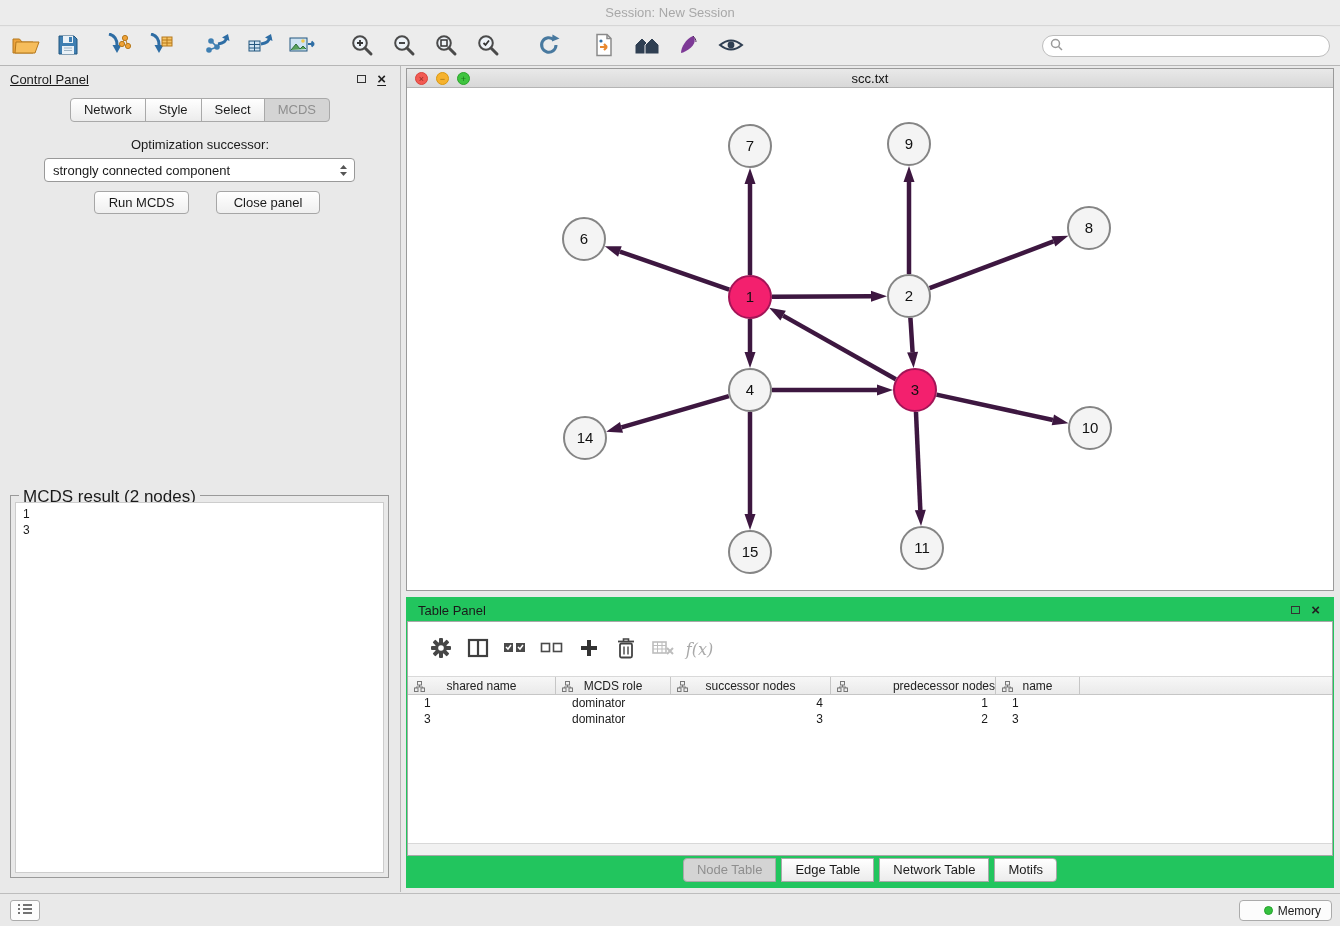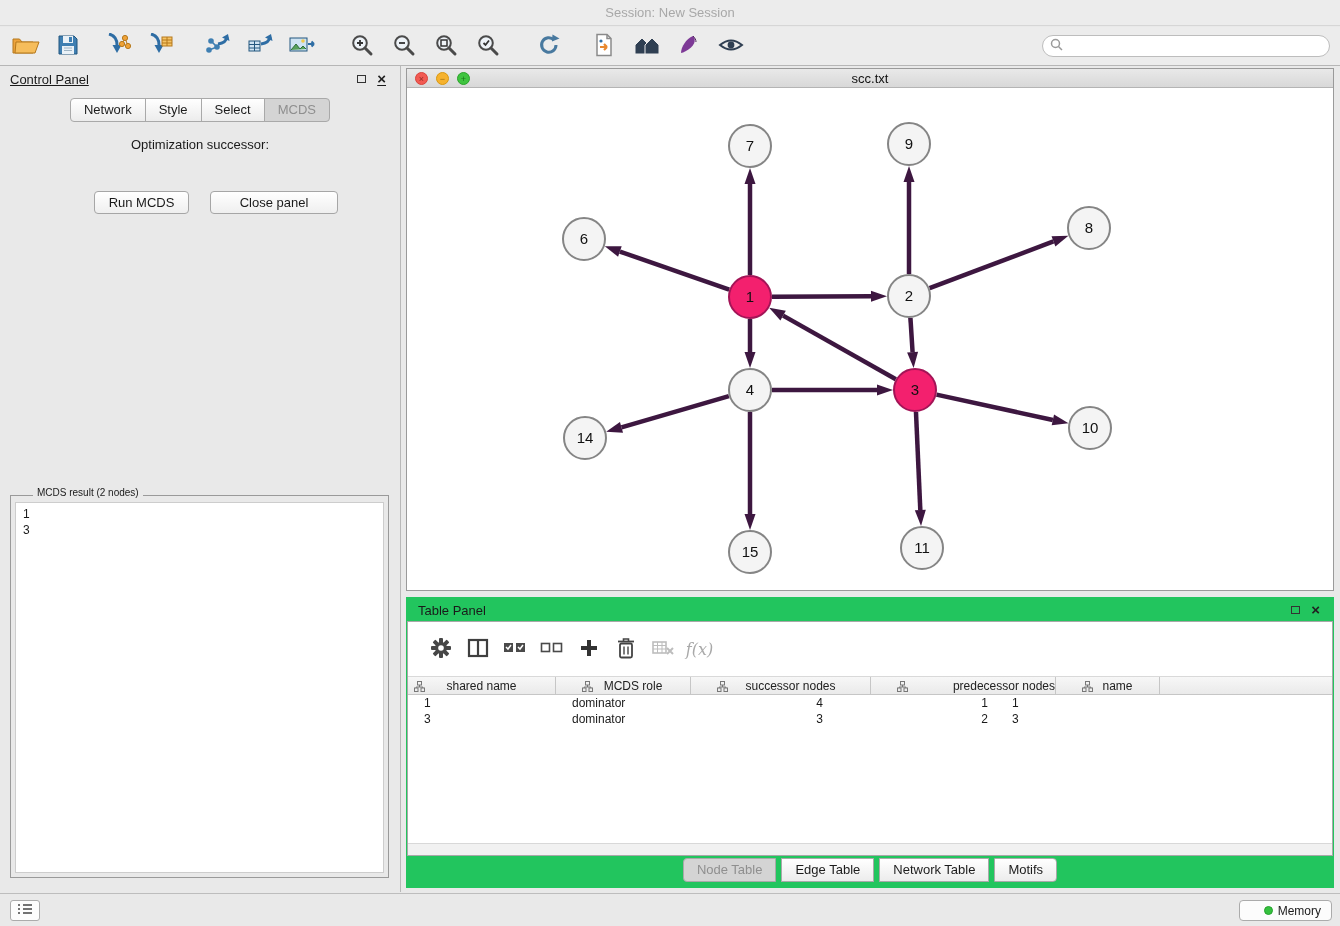--- a/index.html
+++ b/index.html
@@ -59,27 +59,27 @@
     position:absolute; top:92px; left:44px; width:311px; height:24px;
     background:#fff; border:1px solid #999; border-radius:4px;
     display:flex; align-items:center; padding-left:8px; font-size:13px;
   }
   .select .spin { margin-left:auto; margin-right:6px; display:flex; }
   .btn {
     position:absolute; top:125px; height:23px; line-height:21px; text-align:center; font-size:13px;
     background:linear-gradient(#ffffff,#efefef); border:1px solid #a6a6a6; border-radius:4px;
   }
   #run-btn { left:94px; width:95px; }
-  #closepanel-btn { left:210px; width:128px; }
+  #closepanel-btn { left:216px; width:104px; }
   .result-box {
     position:absolute; left:10px; right:11px; top:429px; height:383px;
     border:1px solid #9a9a9a; background:#e9e9e9;
   }
   .result-title {
-    position:absolute; top:-9px; left:22px; background:#e9e9e9; padding:0 4px; font-size:10px;text-align:right;
+    position:absolute; top:-9px; left:8px; background:#e9e9e9; padding:0 4px; font-size:17px;text-align:right;
   }
   .result-list {
     position:absolute; top:6px; left:4px; right:4px; bottom:4px;
     background:#fff; border:1px solid #cdcdcd; font-size:12px; padding-top:3px; overflow:hidden;
   }
   .result-item { padding:0 7px; line-height:16px; }
 
   
   #network-window {
     position:absolute; left:406px; top:68px; width:928px; height:523px;
@@ -105,21 +105,21 @@
   .tp-content {
     position:absolute; top:24px; left:1px; right:1px; bottom:32px;
     background:#fff; border:1px solid #a8a8a8; overflow:hidden;
   }
   .tp-toolbar { height:54px; display:flex; align-items:center; padding-left:14px; }
   .ticon { width:37px; height:30px; display:flex; align-items:center; justify-content:center; }
   .fx-label { font-family:"DejaVu Serif", serif; font-style:italic; font-size:16px; color:#a9a9a9; }
   .thead {
     display:flex; height:19px;
     background:linear-gradient(#f7f7f7,#eaeaea);
-    border-top:1px solid #d9d9d9; border-bottom:1px solid #c6c6c6;gap:20px;
+    border-top:1px solid #d9d9d9; border-bottom:1px solid #c6c6c6;
   }
   .th {
     position:relative; display:flex; align-items:center; justify-content:center;
     border-right:1px solid #c6c6c6; font-size:12px; color:#222;
   }
   .th svg { position:absolute; left:6px; top:4px; }
   .th.filler { flex:1; border-right:none; }
   .tr { display:flex; height:16px; line-height:16px; font-size:12px; }
   .td { padding:0 8px 0 16px; overflow:hidden; white-space:nowrap; }
   .table-scroll {
@@ -328,20 +328,29 @@
       <span class="float-ico"></span>
       <span class="close-ico">×</span>
     </div>
     <div class="tabs">
         <div class="tab">Network</div>
         <div class="tab">Style</div>
         <div class="tab">Select</div>
         <div class="tab active">MCDS</div>
       </div>
     <div class="opt-label">Optimization successor:</div>
+    <div class="select">
+      <span>strongly connected component</span>
+      <span class="spin">
+        <svg width="9" height="13" viewBox="0 0 9 13">
+            <polygon points="4.5,1 8,5 1,5" fill="#555"></polygon>
+            <polygon points="4.5,12 8,8 1,8" fill="#555"></polygon>
+          </svg>
+      </span>
+    </div>
     <div class="btn" id="run-btn">Run MCDS</div>
     <div class="btn" id="closepanel-btn">Close panel</div>
     <div class="result-box">
       <span class="result-title">MCDS result (2 nodes)</span>
       <div class="result-list">
           <div class="result-item">1</div>
           <div class="result-item">3</div>
         </div>
     </div>
   </div>

